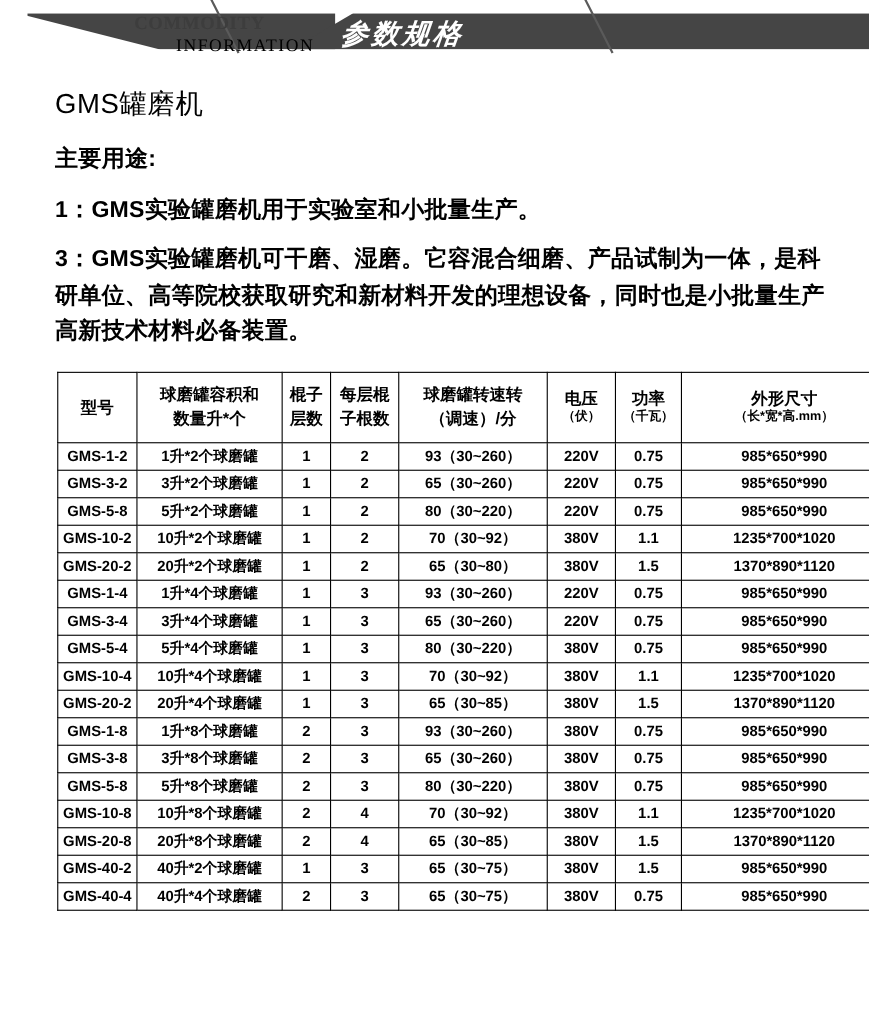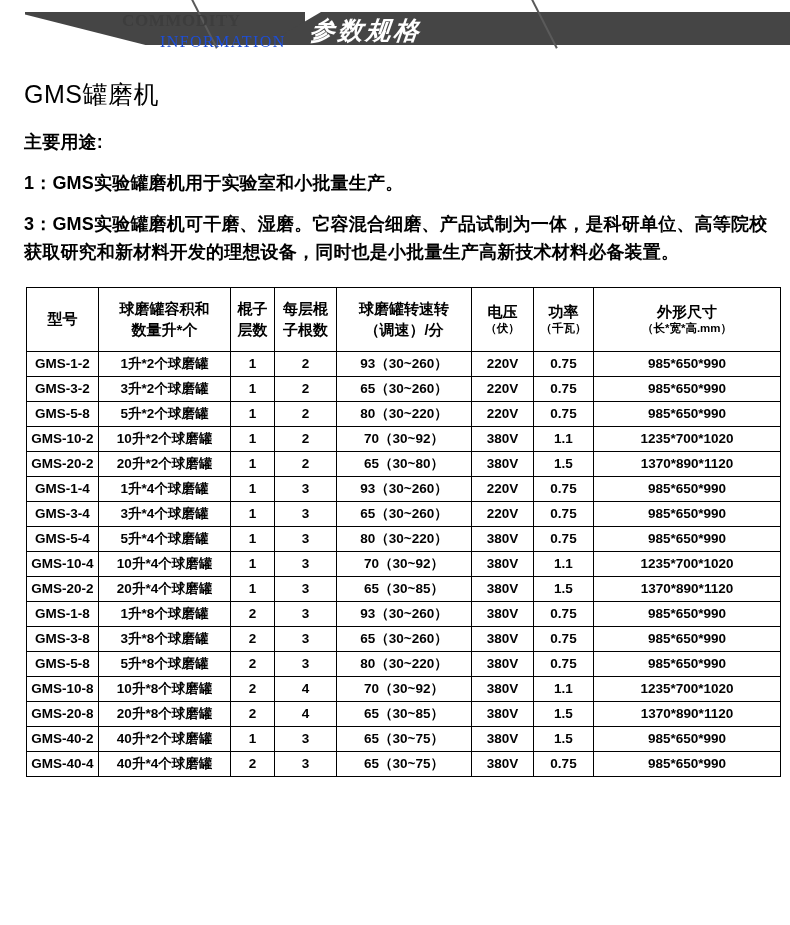--- a/index.html
+++ b/index.html
@@ -60,48 +60,48 @@
     font-size: 17px;
     letter-spacing: 0.6px;
     color: #3d3d3d;
   }
   .information {
     position: absolute;
     left: 135px; top: 33px;
     font-family: "Liberation Serif", "DejaVu Serif", serif;
     font-size: 16px;
     letter-spacing: 1.4px;
-    color: #1d4ed8;
+    color: #000000;
   }
   .cn-title {
     position: absolute;
     left: 285px; top: 14px;
     font-family: "DejaVu Sans", "Liberation Sans", sans-serif;
     font-size: 25px;
     font-weight: bold;
     font-style: italic;
     color: #ffffff;
     letter-spacing: 3px;
     transform: skewX(-6deg);
   }
 
   
-  .content { padding: 0 8px; }
+  .content { padding: 0 34px; }
 
   .page-title {
     font-size: 25px;
     font-weight: normal;
     margin: 8px 0 0 16px;
     letter-spacing: 0.5px;
   }
 
   .intro { margin: 18px 0 0 16px; }
   .intro p {
     margin: 0 0 13px 0;
-    font-size: 18px;
+    font-size: 21px;
     line-height: 1.55;
     font-weight: bold;
     letter-spacing: 0.2px;
     max-width: 744px;
   }
   .intro p.sub { font-weight: bold; }
 
   
   .spec-wrap { margin: 20px 0 0 18px; }
   table.spec {

